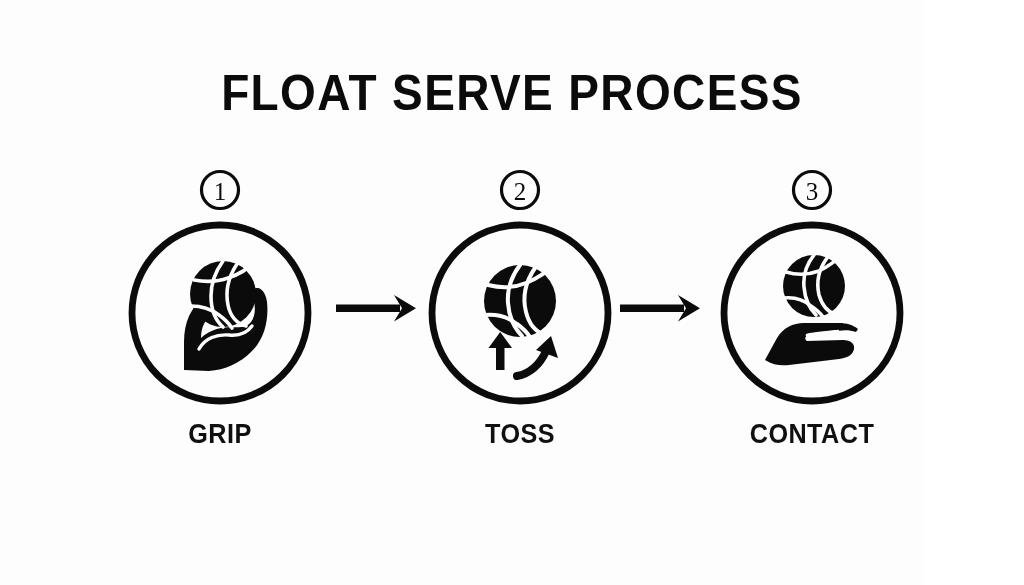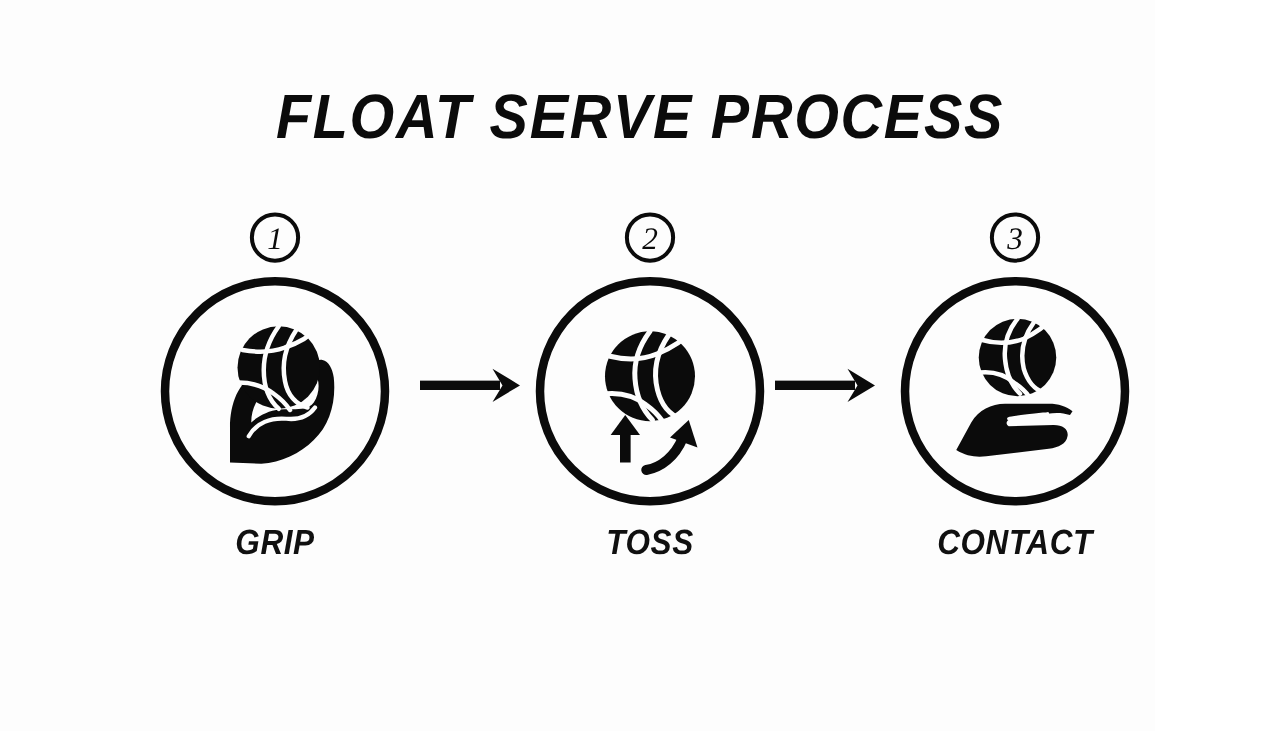--- a/index.html
+++ b/index.html
@@ -10,21 +10,20 @@
   }
   body {
     font-family: "Liberation Sans", sans-serif;
   }
   #canvas {
     position: relative;
     width: 924px;
     height: 585px;
     background: #fdfdfd;
     overflow: hidden;
-    font-style: italic;
   }
 
   
   .title {
     position: absolute;
     left: 0;
     top: 68px;
     width: 1024px;
     text-align: center;
     font-family: "Liberation Sans Narrow", "Liberation Sans", sans-serif;

